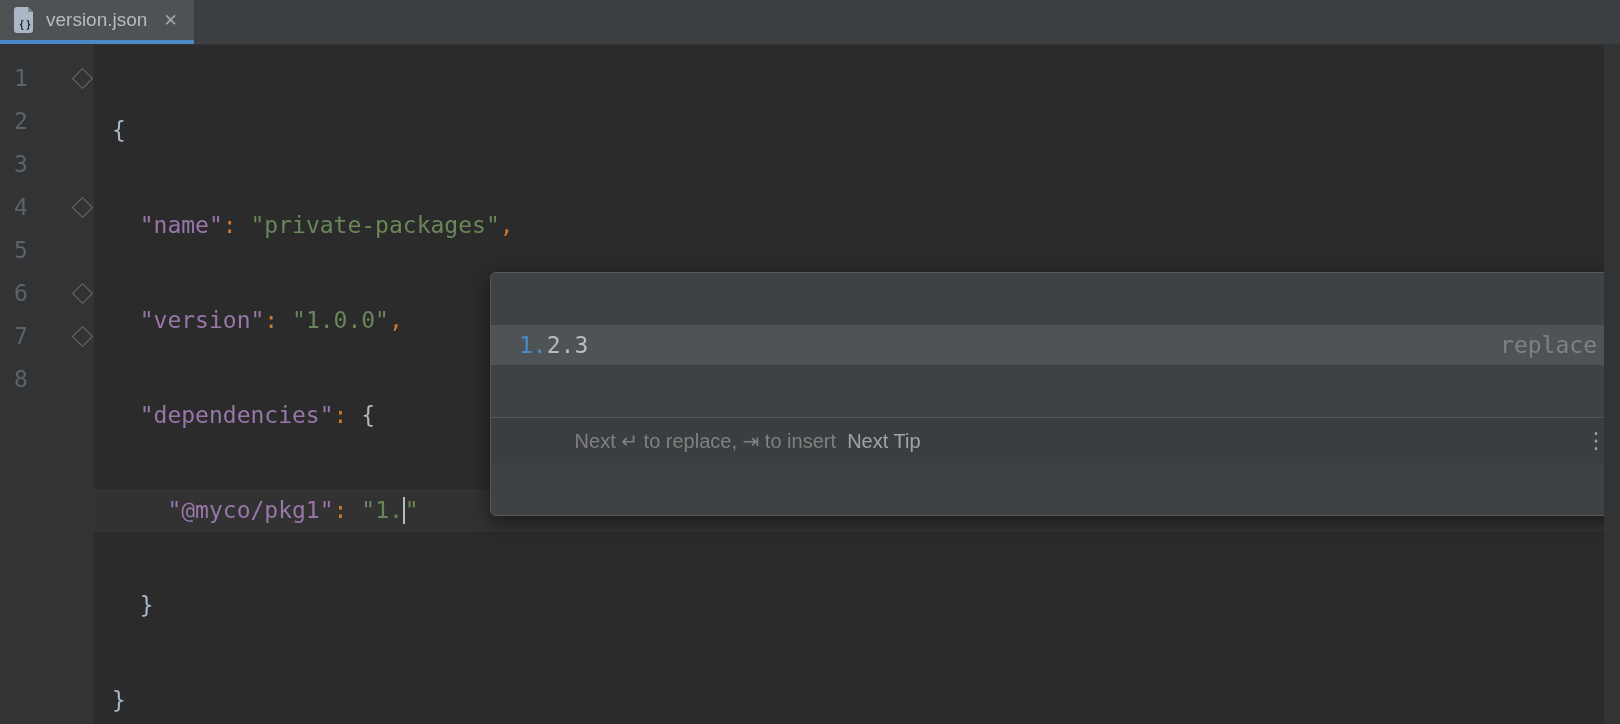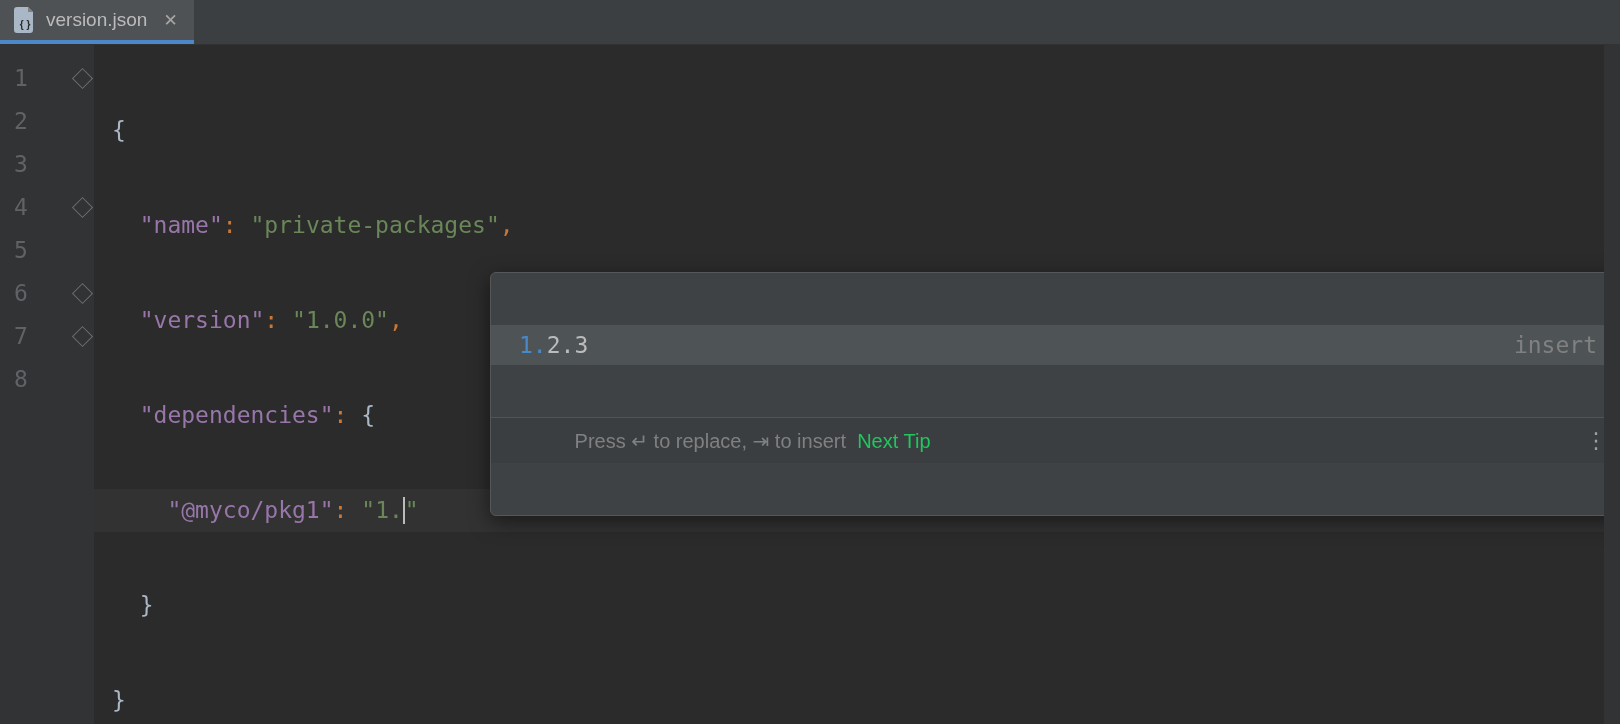--- a/index.html
+++ b/index.html
@@ -135,21 +135,21 @@
     justify-content: space-between;
     align-items: center;
     height: 46px;
     padding: 0 18px 0 28px;
     background: #3b3e40;
     border-top: 1px solid #515354;
     font-family: -apple-system, "Helvetica Neue", Arial, sans-serif;
     font-size: 20px;
     color: #808080;
   }
-  .popup-footer .link { color: #22c55e; cursor: pointer; }
+  .popup-footer .link { color: #a3a3a3; cursor: pointer; }
   .popup-footer .kebab {
     color: #a0a0a0;
     font-size: 22px;
     letter-spacing: 0;
     line-height: 1;
     cursor: pointer;
   }
   .sym { font-family: -apple-system, Arial, sans-serif; }
   
   .right-strip {
@@ -214,24 +214,24 @@
     <div class="line">  <span class="s-key">"dependencies"</span><span class="s-punc">: </span><span class="s-brace">{</span></div>
     <div class="line current">    <span class="s-key">"@myco/pkg1"</span><span class="s-punc">: </span><span class="s-str">"</span><span class="s-str">1.</span><span class="caret"></span><span class="s-str">"</span></div>
     <div class="line">  <span class="s-brace">}</span></div>
     <div class="line"><span class="s-brace">}</span></div>
     
 
     
     <div class="popup">
       <div class="popup-item selected">
         <span><span class="match">1.</span><span>2.3</span></span>
-        <span class="tail">insert</span>
+        <span class="tail">replace</span>
       </div>
       <div class="popup-footer">
         <span>
-          <span>Press </span><span class="sym">↵</span><span> to replace, </span><span class="sym">⇥</span><span> to insert</span>&nbsp;&nbsp;<span class="link">Next Tip</span>
+          <span>Next </span><span class="sym">↵</span><span> to replace, </span><span class="sym">⇥</span><span> to insert</span>&nbsp;&nbsp;<span class="link">Next Tip</span>
         </span>
         <span class="kebab">⋮</span>
       </div>
     </div>
   </div>
 </div>
 <div class="right-strip"></div>
 
 </body></html>

